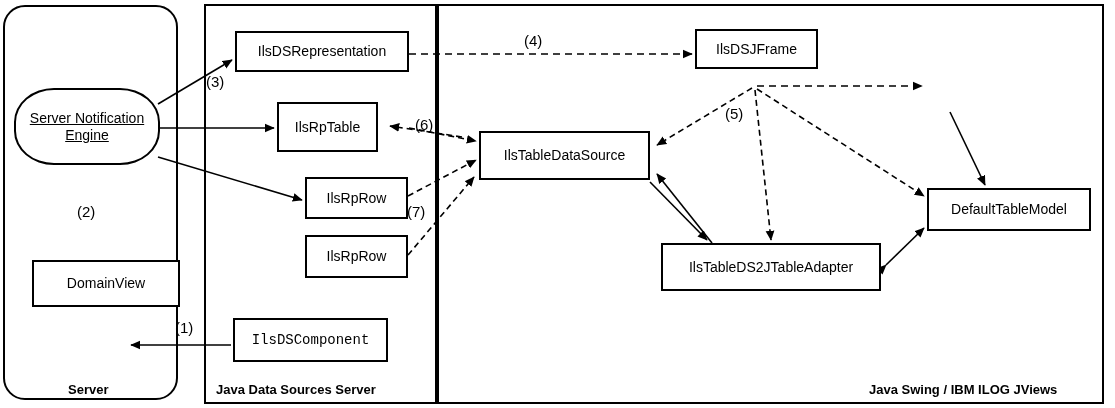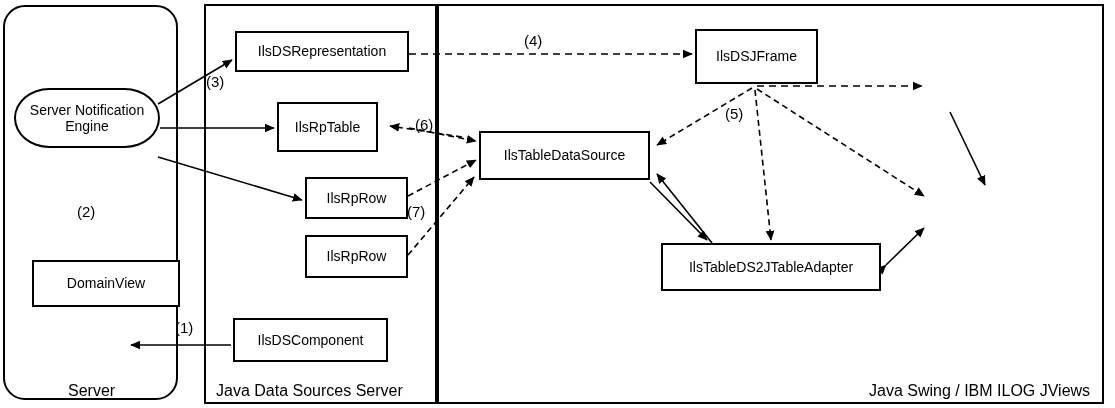--- a/index.html
+++ b/index.html
@@ -47,22 +47,22 @@
   }
   .panel.rounded {
     border-radius: 22px;
   }
   .node.rounded {
     border-radius: 40px / 34px;
   }
   .panel-label {
     position: absolute;
     font-family: "Liberation Sans", sans-serif;
-    font-size: 16px;
-    font-weight: normal;
+    font-size: 13px;
+    font-weight: bold;
     color: #000000;
     z-index: 4;
     white-space: nowrap;
   }
   .step-label {
     position: absolute;
     font-family: "Liberation Sans", sans-serif;
     font-size: 15px;
     color: #000000;
     z-index: 5;
@@ -117,42 +117,43 @@
   </svg>
 
   <div class="panel rounded" style="left:3px; top:5px; width:175px; height:395px;"></div>
   <div class="panel" style="left:204px; top:4px; width:233px; height:400px;"></div>
   <div class="panel" style="left:437px; top:4px; width:667px; height:400px;"></div>
 
   <div class="panel-label" style="left:68px; top:382px;">Server</div>
   <div class="panel-label" style="left:216px; top:382px;">Java Data Sources Server</div>
   <div class="panel-label" style="left:869px; top:382px;">Java Swing / IBM ILOG JViews</div>
 
-  <div class="node rounded" style="left:14px; top:88px; width:146px; height:60px; white-space:pre-line;">Server Notification
+  <div class="node rounded" style="left:14px; top:88px; width:146px; height:77px; white-space:pre-line;text-decoration:underline;">Server Notification
 Engine</div>
 
   <div class="node" style="left:32px; top:260px; width:148px; height:47px;">DomainView</div>
 
   <div class="node" style="left:235px; top:31px; width:174px; height:41px;">IlsDSRepresentation</div>
 
   <div class="node" style="left:277px; top:102px; width:101px; height:50px;">IlsRpTable</div>
 
   <div class="node" style="left:305px; top:177px; width:103px; height:42px;">IlsRpRow</div>
 
   <div class="node" style="left:305px; top:235px; width:103px; height:43px;">IlsRpRow</div>
 
-  <div class="node" style="left:233px; top:318px; width:155px; height:44px;">IlsDSComponent</div>
+  <div class="node" style="left:233px; top:318px; width:155px; height:44px;font-family:Liberation Mono, monospace;">IlsDSComponent</div>
 
   <div class="node" style="left:479px; top:131px; width:171px; height:49px;text-align:center;">IlsTableDataSource</div>
 
-  <div class="node" style="left:695px; top:29px; width:123px; height:55px;">IlsDSJFrame</div>
+  <div class="node" style="left:695px; top:29px; width:123px; height:40px;">IlsDSJFrame</div>
 
 
   <div class="node" style="left:661px; top:243px; width:220px; height:48px;">IlsTableDS2JTableAdapter</div>
 
+  <div class="node" style="left:927px; top:188px; width:164px; height:43px;">DefaultTableModel</div>
 
   <div class="step-label" style="left:175px; top:319px;">(1)</div>
   <div class="step-label" style="left:77px; top:203px;">(2)</div>
   <div class="step-label" style="left:206px; top:73px;">(3)</div>
   <div class="step-label" style="left:524px; top:32px;">(4)</div>
   <div class="step-label" style="left:725px; top:105px;">(5)</div>
   <div class="step-label" style="left:415px; top:116px;">(6)</div>
   <div class="step-label" style="left:407px; top:203px;">(7)</div>
 
 </div>

